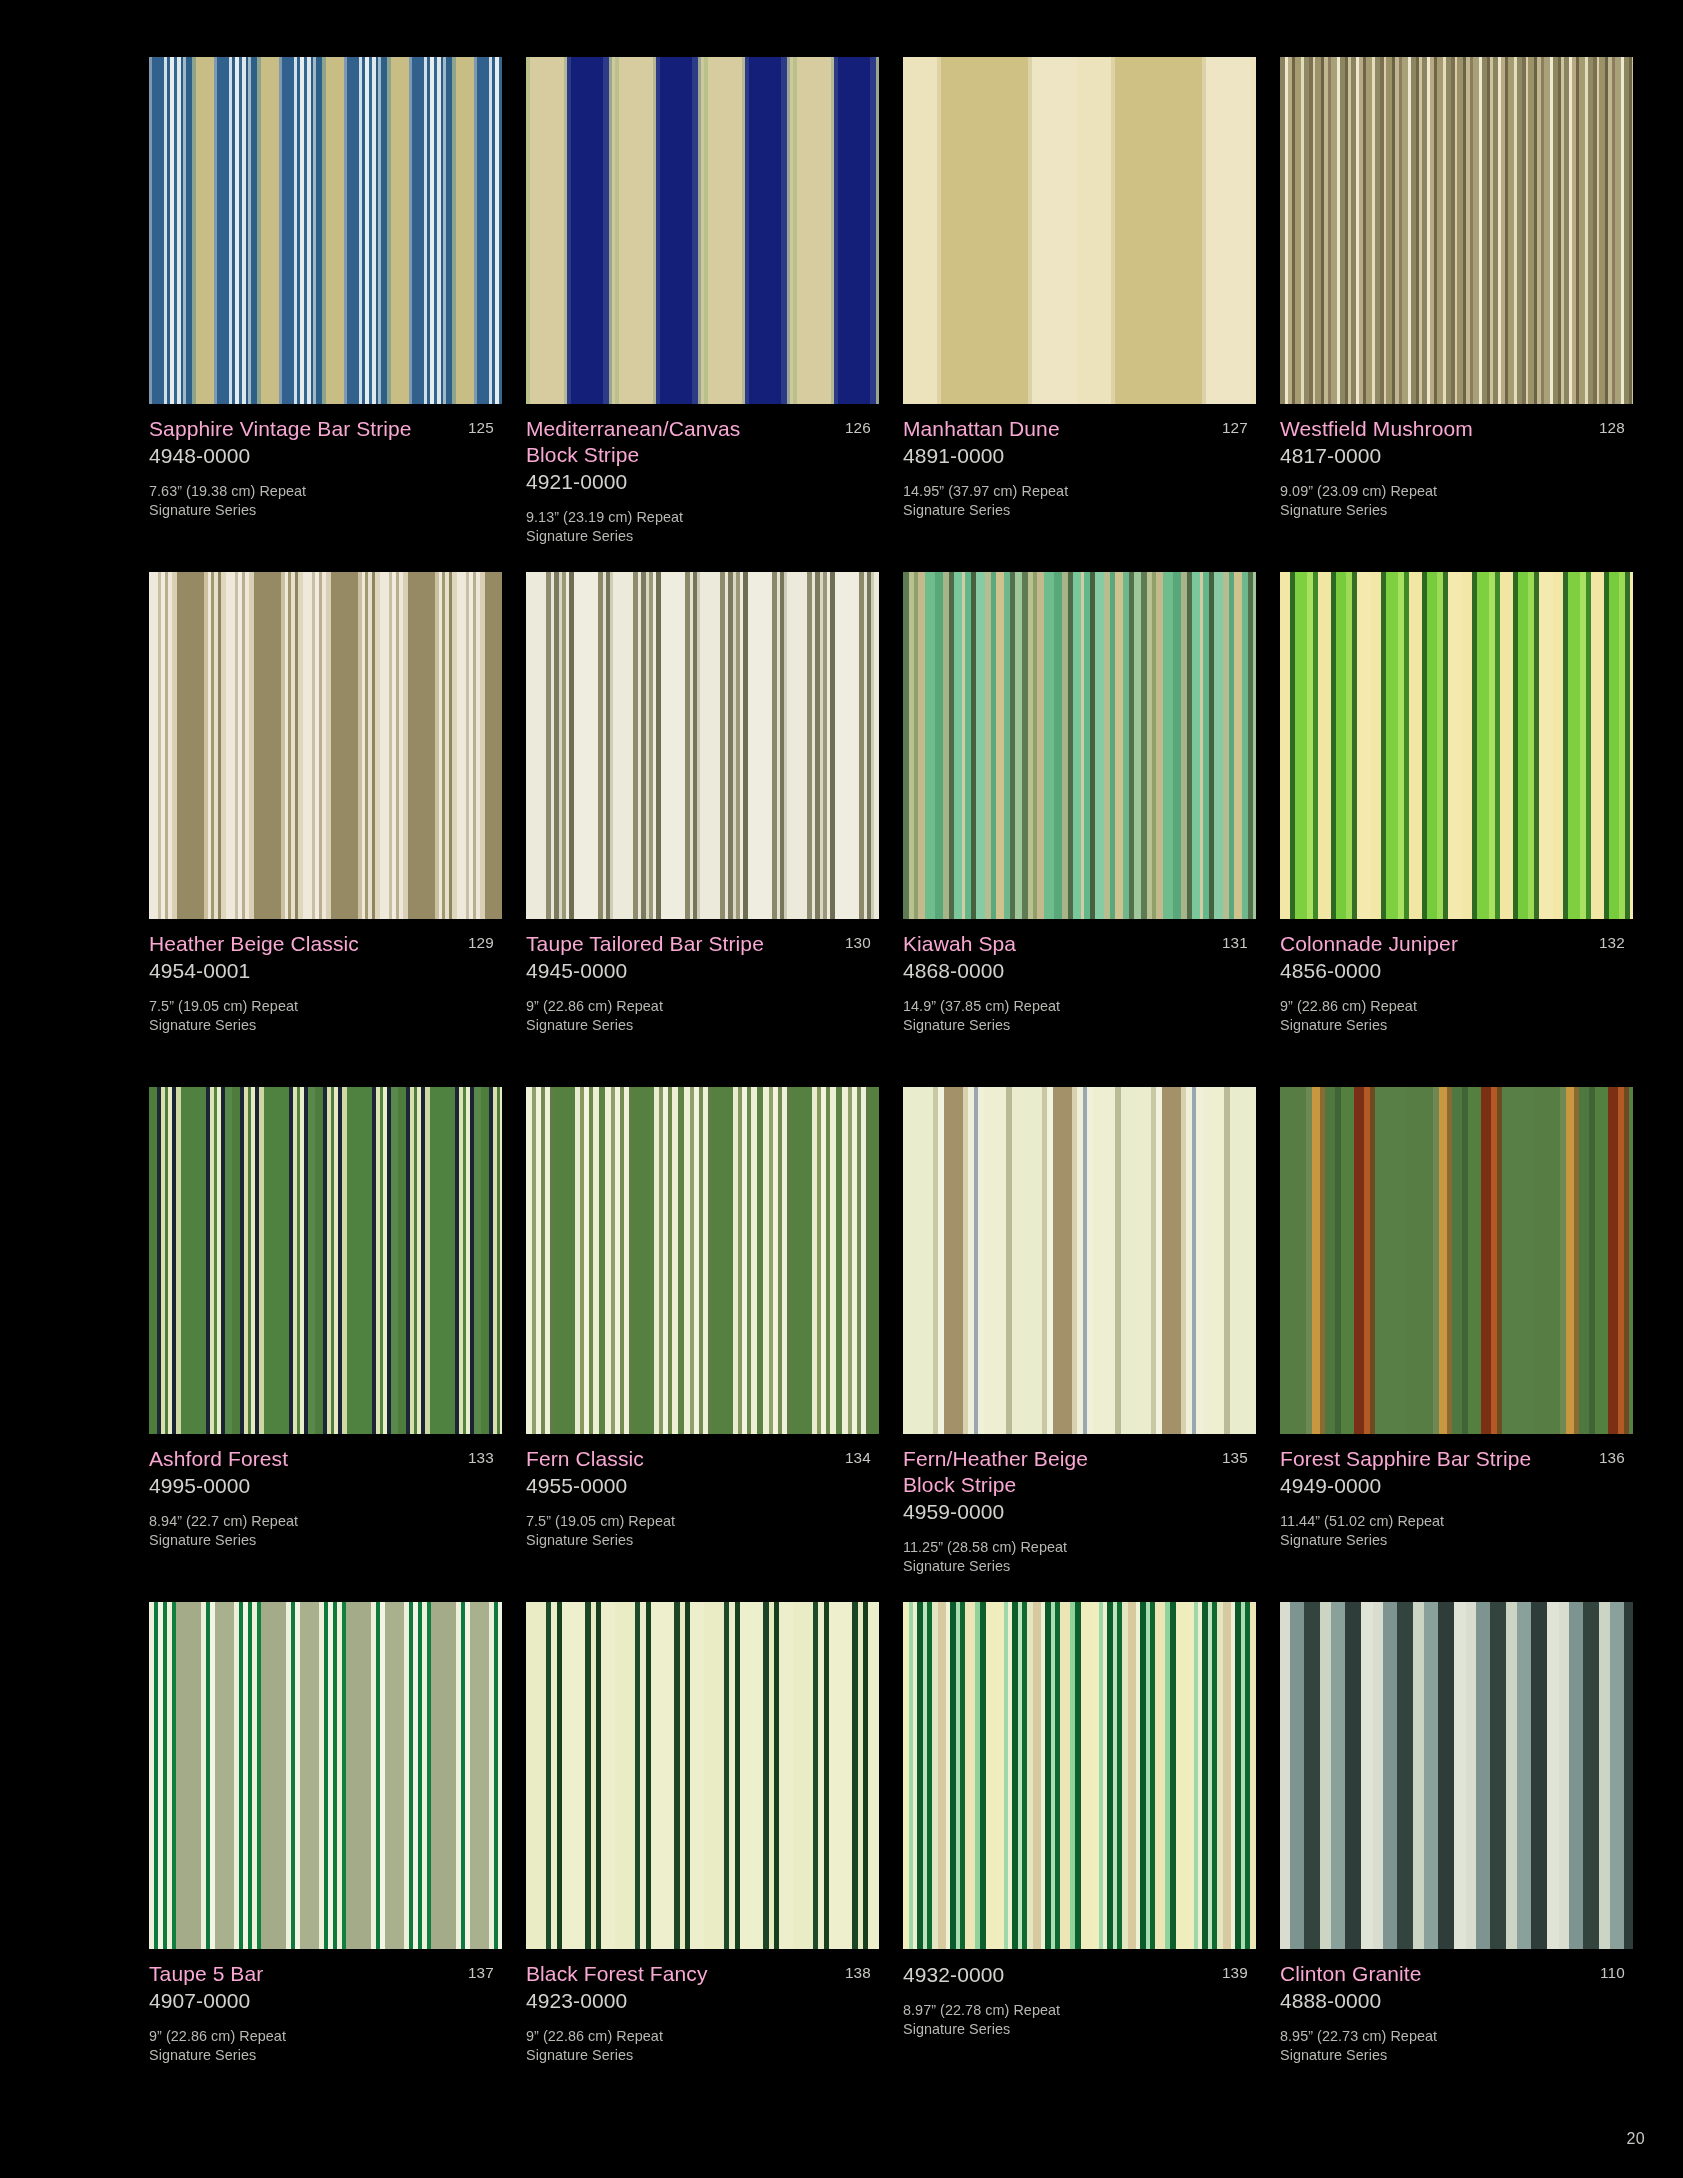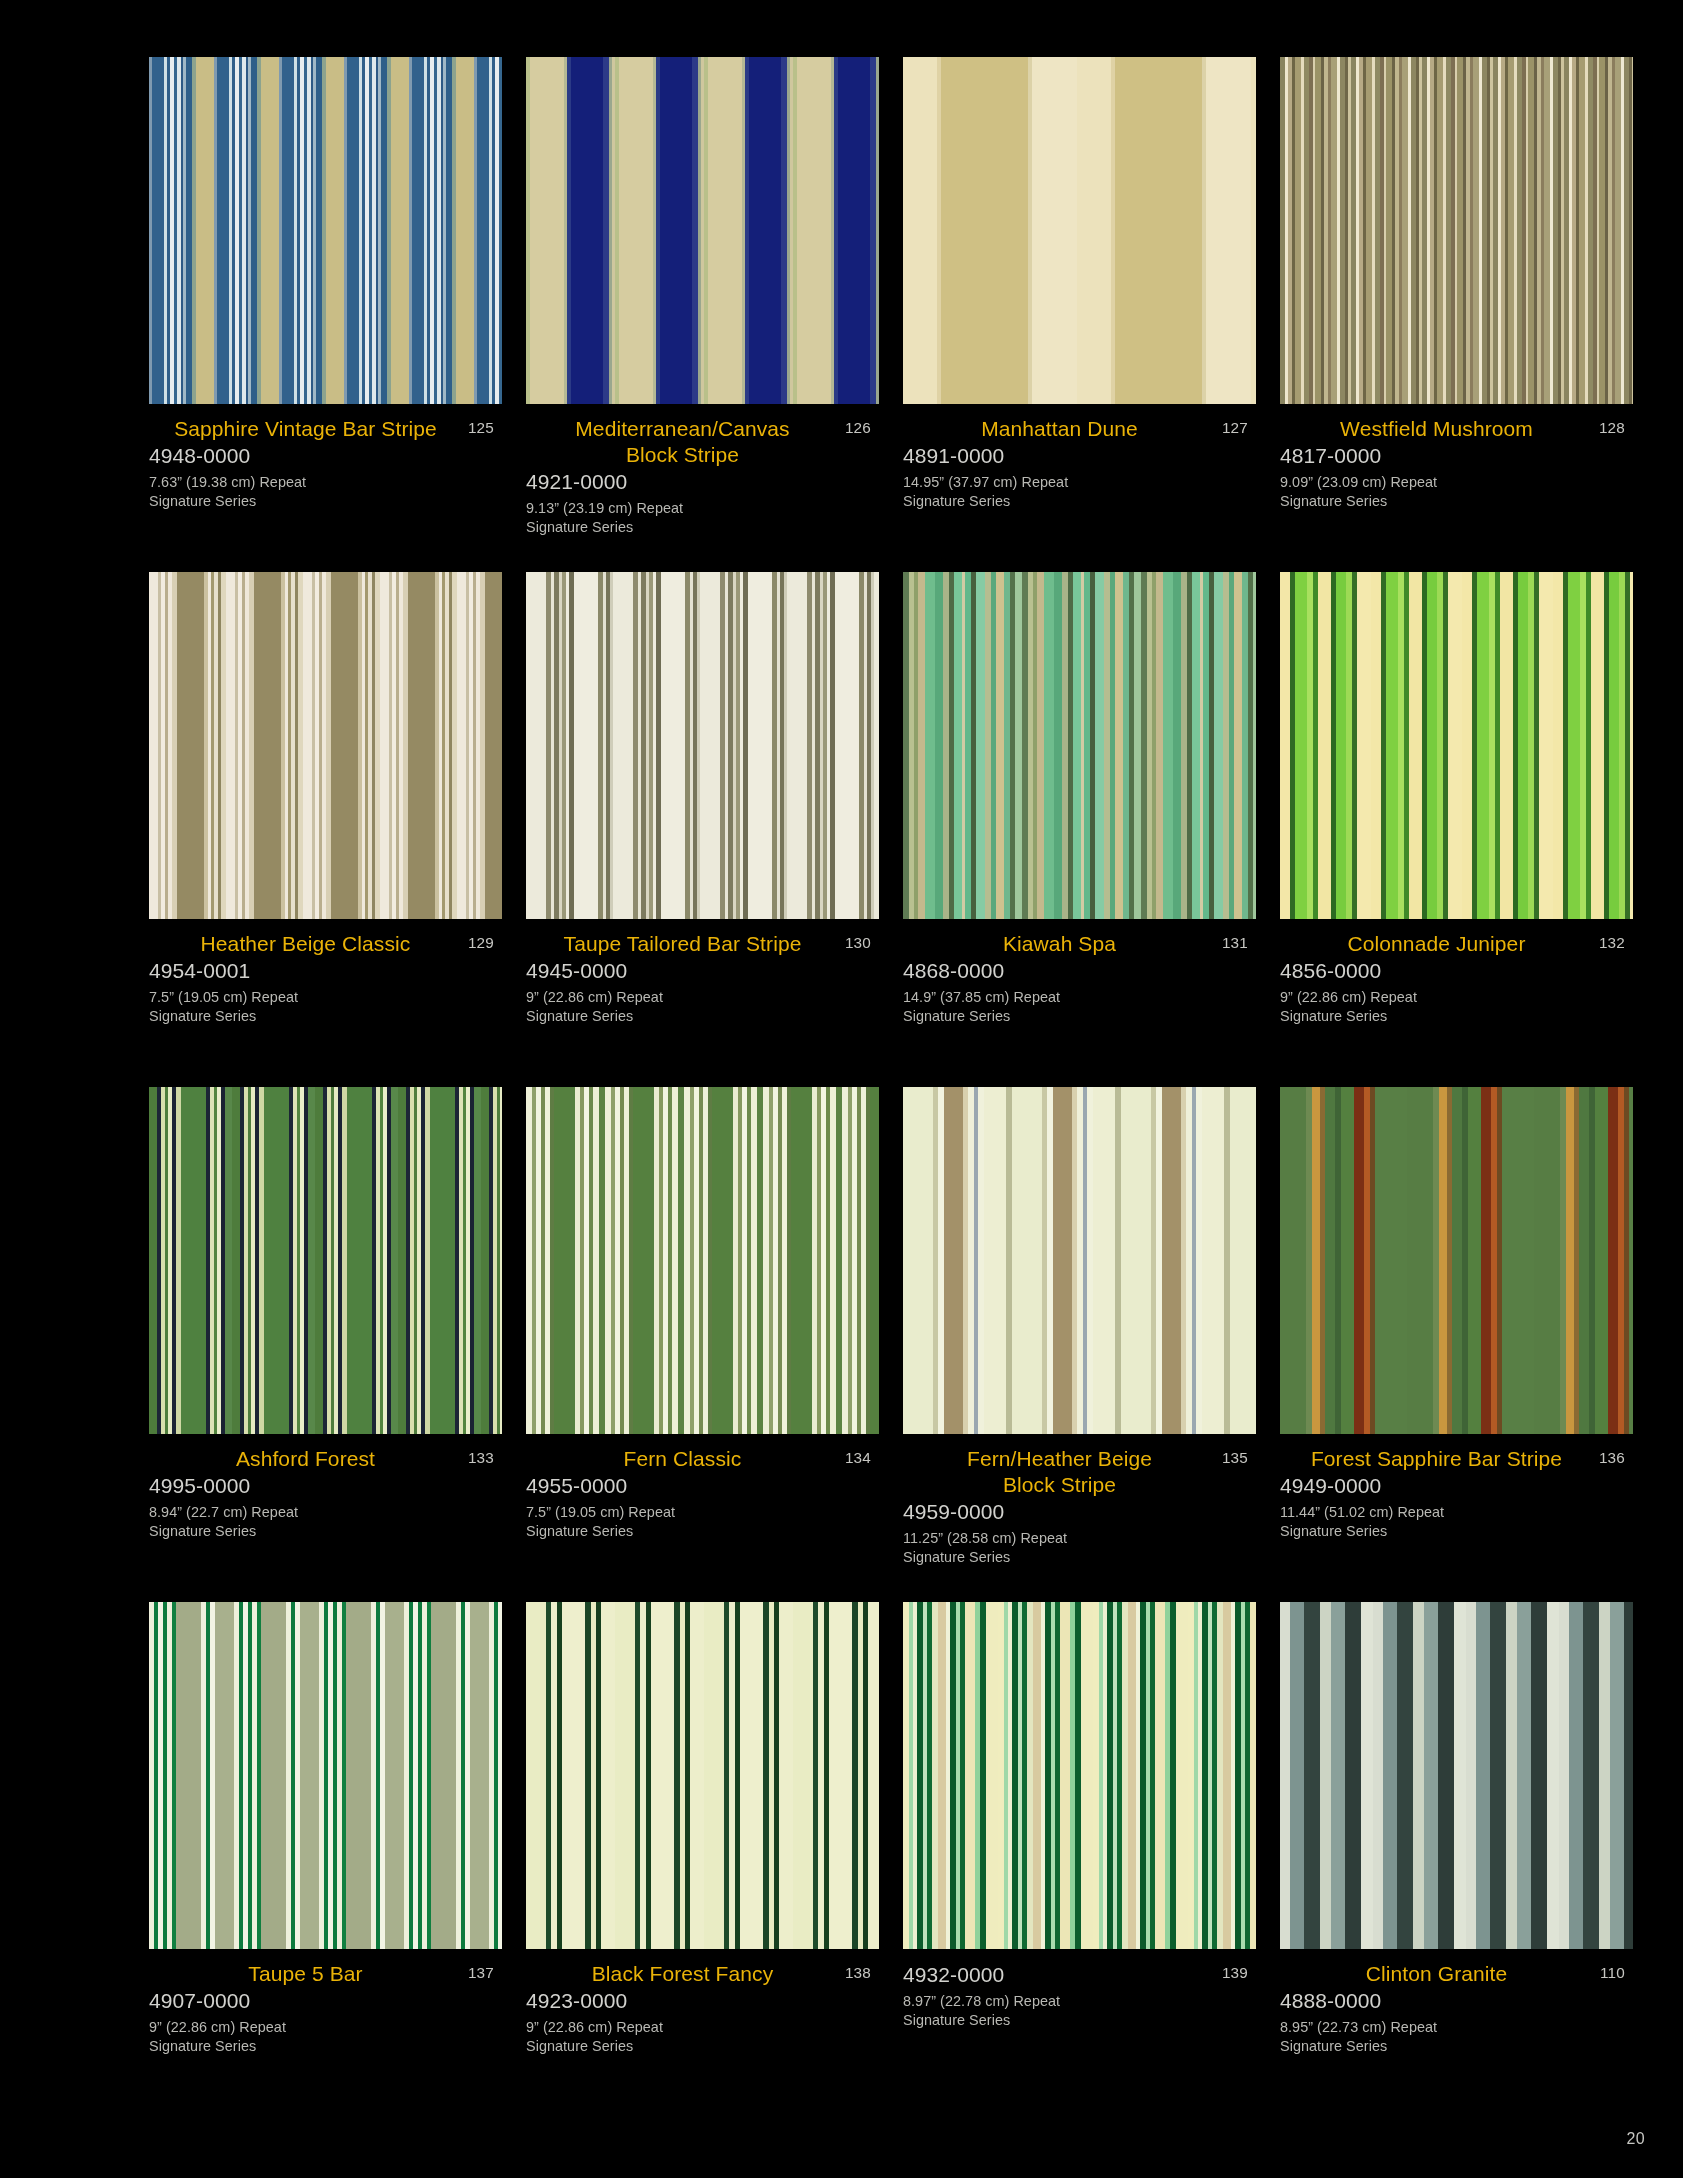--- a/index.html
+++ b/index.html
@@ -58,37 +58,36 @@
 
   .caption {
     position: relative;
     padding-top: 12px;
     padding-right: 40px;
   }
 
   .title {
     font-size: 21px;
     line-height: 26px;
-    color: #eab308;
+    color: #f9a8d4;
     font-weight: 400;
     letter-spacing: 0.1px;
     white-space: pre-line;
-    text-align: center;
   }
 
   .sku {
     font-size: 21px;
     line-height: 28px;
     color: #d2d2ce;
     font-weight: 400;
     letter-spacing: 0.1px;
   }
 
   .meta {
-    margin-top: 3px;
+    margin-top: 12px;
     font-size: 14.4px;
     line-height: 19.3px;
     color: #b9b9b4;
     letter-spacing: 0.05px;
   }
 
   .idx {
     position: absolute;
     right: 8px;
     top: 14px;

